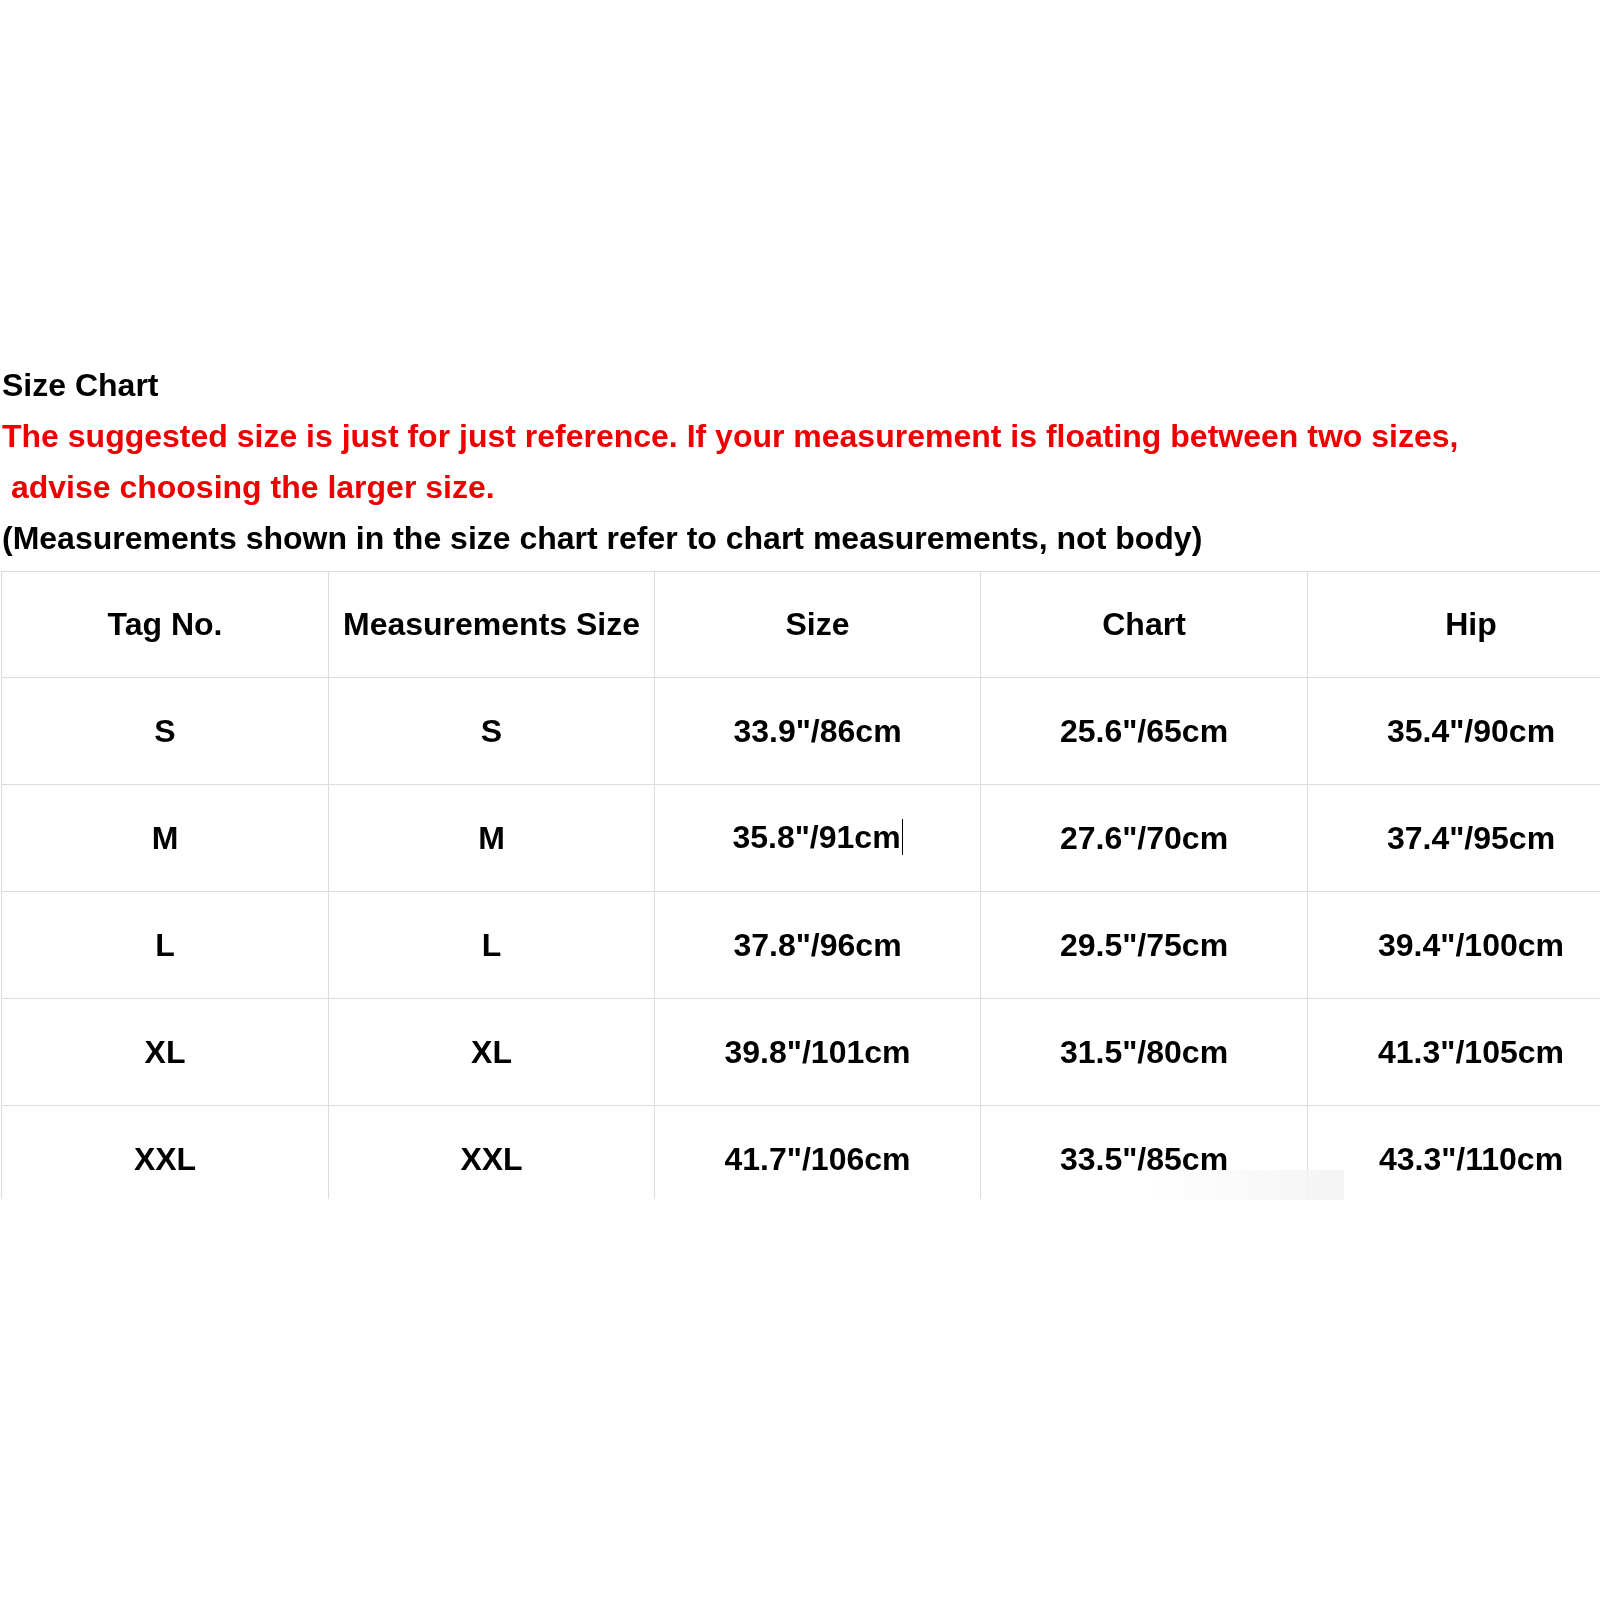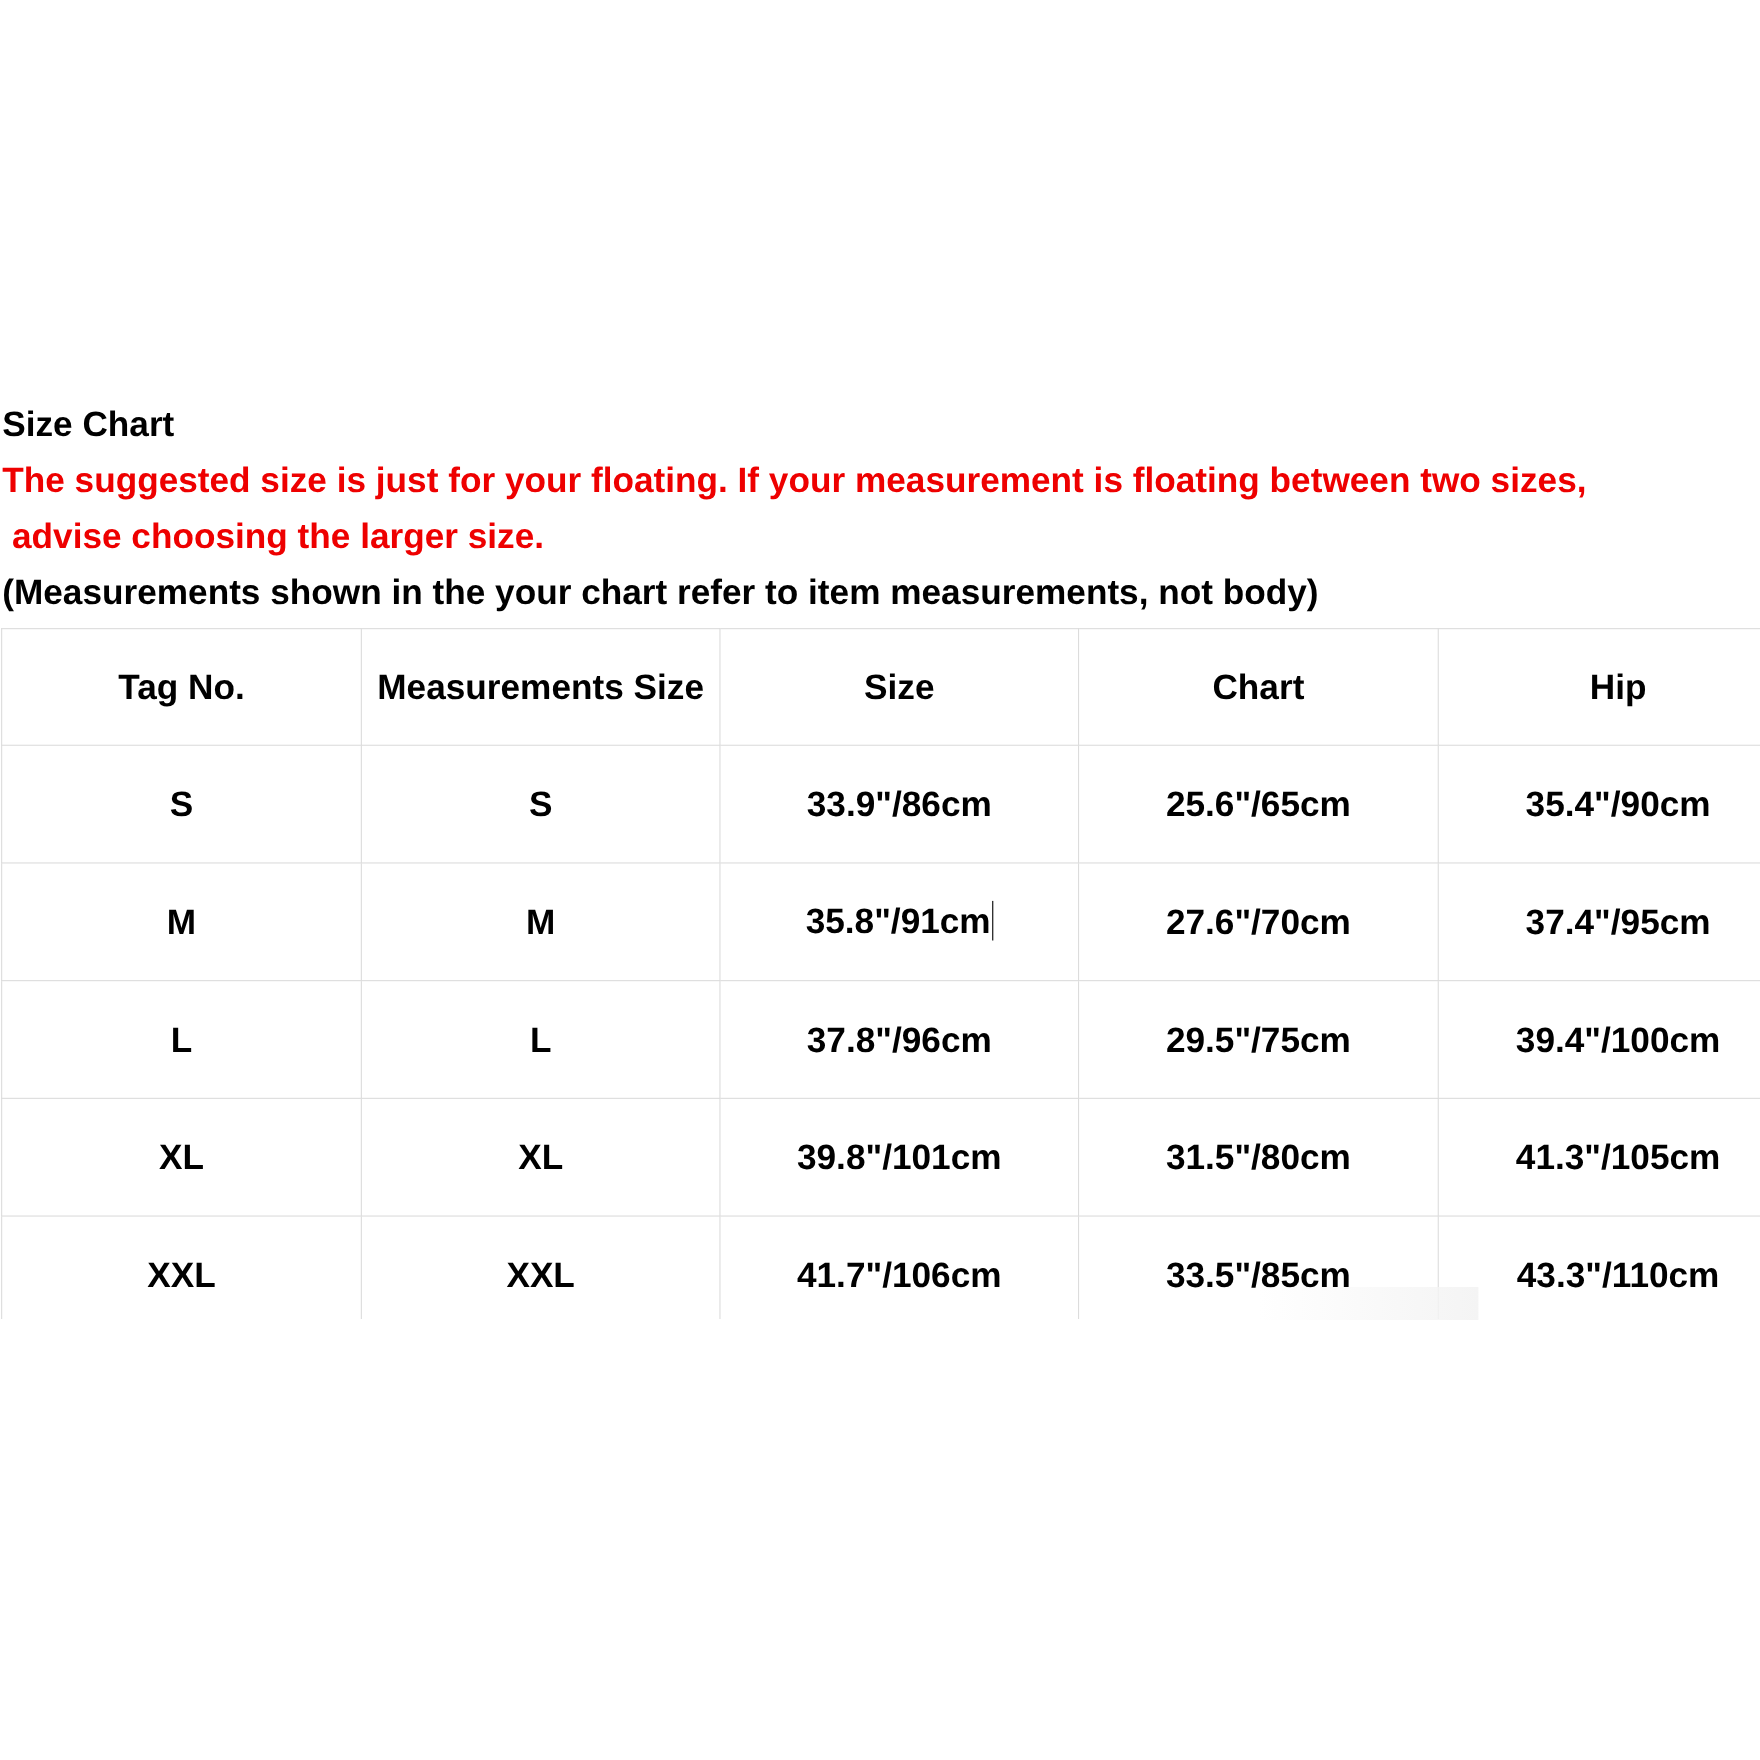--- a/index.html
+++ b/index.html
@@ -35,23 +35,23 @@
     .fade {
       position: absolute; right: 0; top: 1170px; width: 200px; height: 30px;
       background: linear-gradient(to right, rgba(255,255,255,0), #f4f4f4);
     }
   </style>
 </head>
 <body>
 
 <div class="doc">
   <div class="line title">Size Chart</div>
-  <div class="line red1" style="color: rgb(238, 0, 0);">The suggested size is just for your floating. If your measurement is floating between two sizes,</div>
+  <div class="line red1" style="color: rgb(238, 0, 0);">The suggested size is just for just reference. If your measurement is floating between two sizes,</div>
   <div class="line red2" style="color: rgb(238, 0, 0);"> advise choosing the larger size.</div>
-  <div class="line note">(Measurements shown in the your chart refer to item measurements, not body)</div>
+  <div class="line note">(Measurements shown in the size chart refer to chart measurements, not body)</div>
 
   <div class="table-wrap">
     <table>
       <colgroup>
         <col style="width:327px">
           <col style="width:326px">
           <col style="width:326px">
           <col style="width:327px">
           <col style="width:327px">
       </colgroup>

